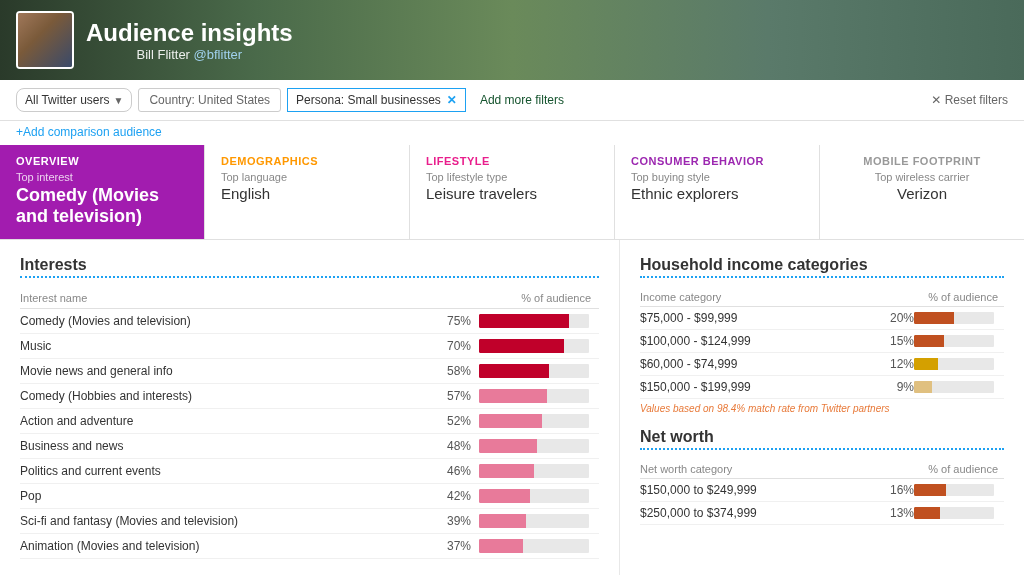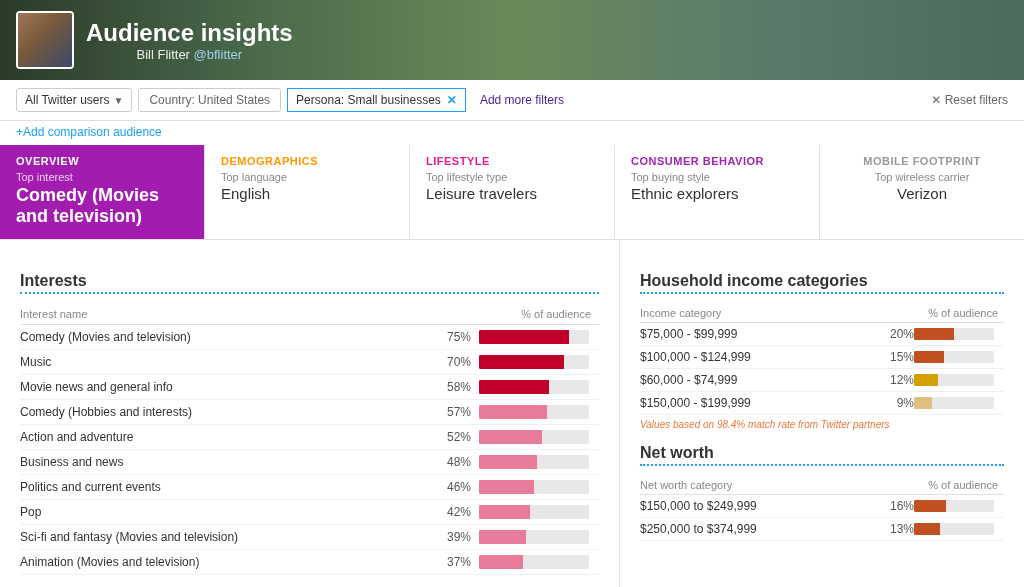--- a/index.html
+++ b/index.html
@@ -40,21 +40,21 @@
       align-items: center;
       padding: 8px 16px;
       gap: 6px;
       border-bottom: 1px solid #e0e0e0;
       background: #fff;
     }
     .filter-dropdown {
       display: flex;
       align-items: center;
       border: 1px solid #ccc;
-      border-radius: 3px;
+      border-radius: 8px;
       padding: 4px 8px;
       font-size: 12px;
       color: #333;
       cursor: pointer;
       background: #fff;
       gap: 4px;
     }
     .filter-dropdown .arrow { font-size: 10px; color: #666; }
     .filter-tag {
       display: flex;
@@ -70,21 +70,21 @@
     .filter-tag .close-x { color: #1da1f2; cursor: pointer; font-weight: bold; }
     .filter-static {
       border: 1px solid #ccc;
       border-radius: 3px;
       padding: 4px 10px;
       font-size: 12px;
       color: #666;
     }
     .filter-add {
       font-size: 12px;
-      color: #4c1d95;
+      color: #14532d;
       padding: 4px 8px;
       flex: 1;
     }
     .reset-filters {
       margin-left: auto;
       font-size: 12px;
       color: #666;
       cursor: pointer;
       white-space: nowrap;
     }
@@ -140,21 +140,20 @@
     .right-panel {
       flex: 1;
       padding: 16px 20px;
     }
 
     .section-title {
       font-size: 16px;
       font-weight: bold;
       color: #333;
       margin-bottom: 2px;
-      margin-top: 16px;
     }
     .section-divider {
       border: none;
       border-top: 2px dotted #1da1f2;
       margin-bottom: 10px;
     }
 
     
     .data-table { width: 100%; border-collapse: collapse; }
     .data-table th {

